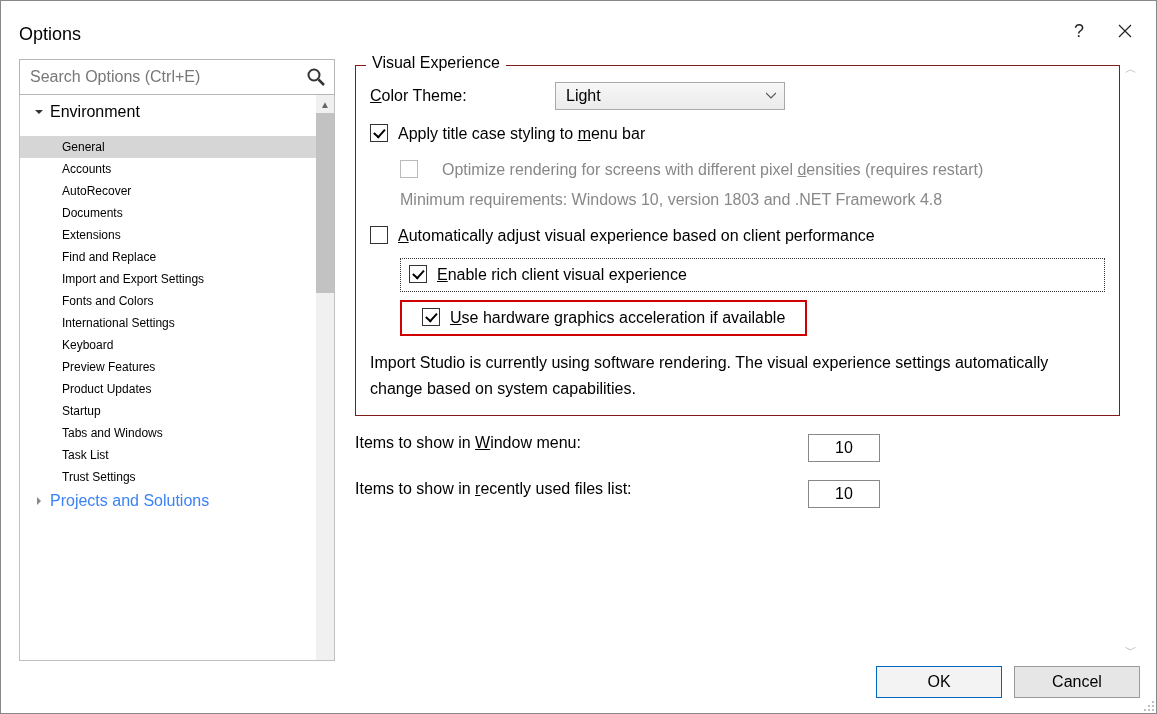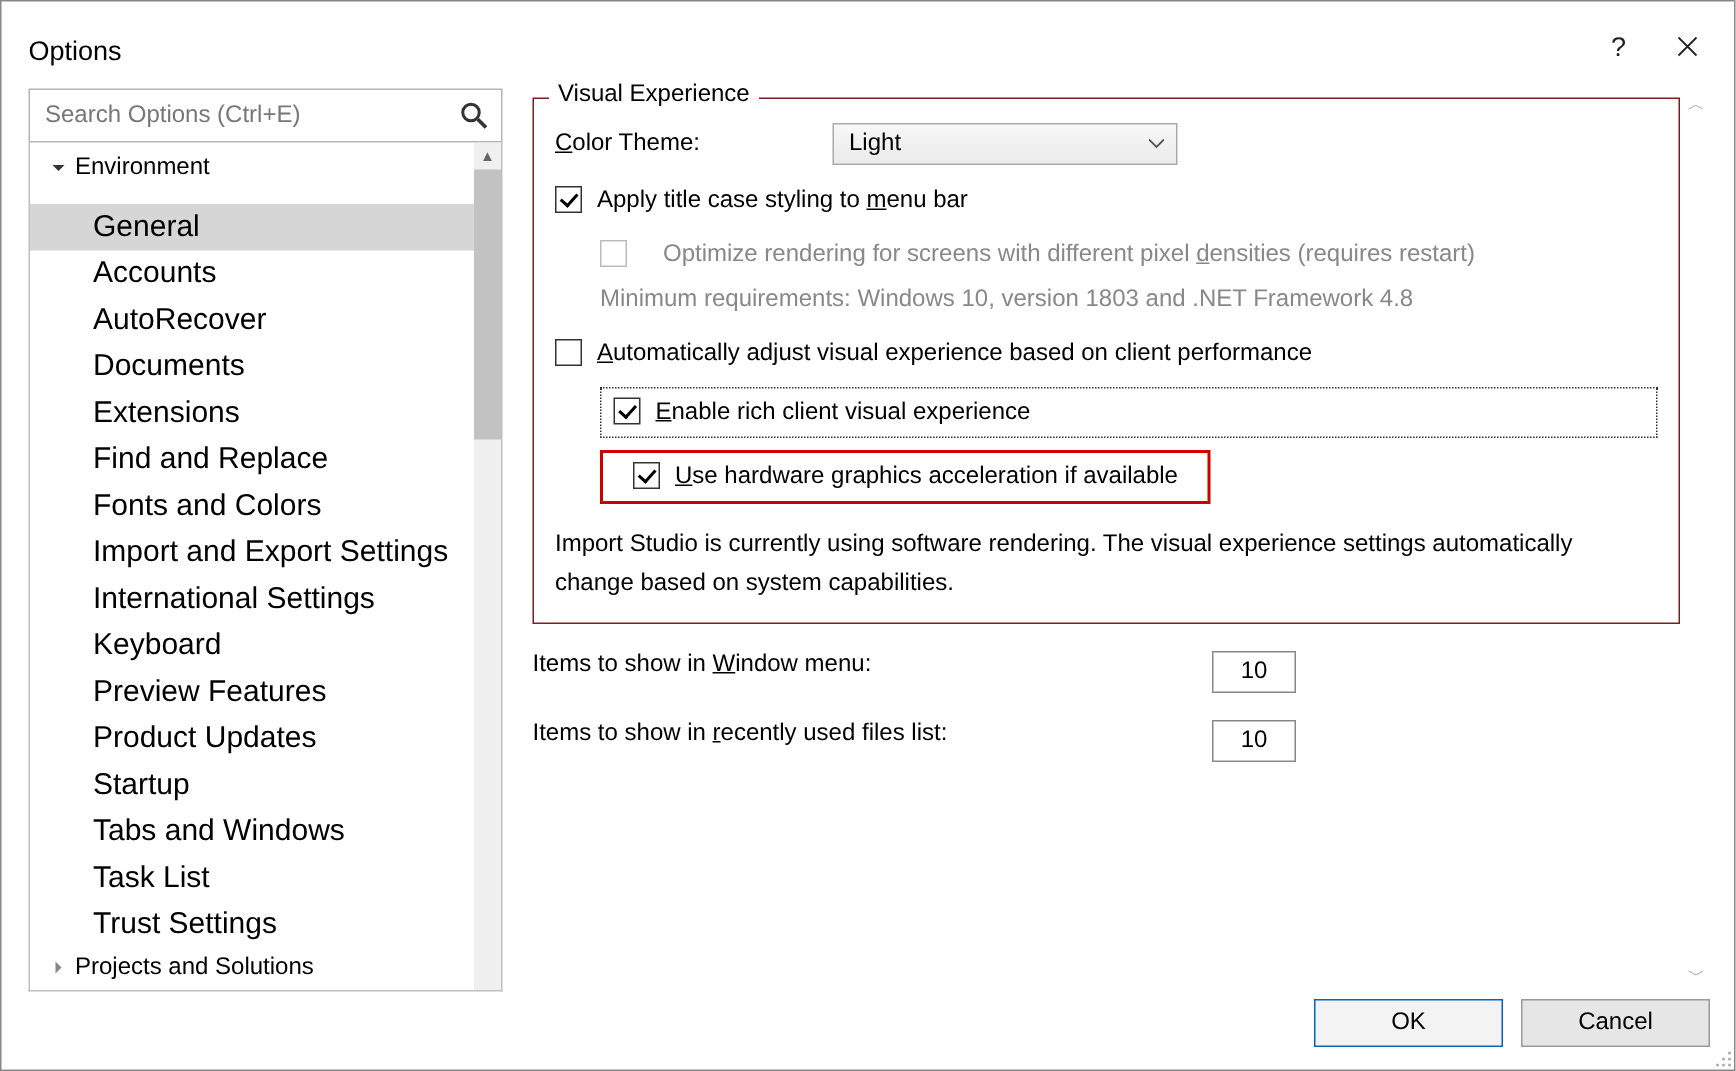--- a/index.html
+++ b/index.html
@@ -83,29 +83,29 @@
     align-items: center;
     padding: 2px 0 15px 12px;
     font-size: 16px;
   }
   .tree .group .arrow {
     width: 14px; height: 14px;
     margin-right: 4px;
   }
   .tree .item {
     padding: 4px 0 4px 42px;
-    font-size: 20px;
+    font-size: 12px;
   }
   .tree .item.sel {
     background: #d6d6d6;
   }
   .tree .group-trunc {
     padding: 4px 0 4px 12px;
     font-size: 16px;
-    color: #000000;
+    color: #3b82f6;
     display: flex;
     align-items: center;
   }
   .tree .group-trunc .arrow-r {
     width: 14px; height: 14px; margin-right: 4px;
   }
   .treescroll {
     position: absolute;
     right: 0; top: 0; bottom: 0;
     width: 18px;
@@ -204,21 +204,21 @@
     line-height: 1.6;
   }
   .settingrow {
     display: flex;
     align-items: flex-start;
     margin-top: 18px;
     gap: 23px;
   }
   .settingrow .lbl { font-size: 16px; flex: none; width: 430px; }
   .settingrow input {
-    width: 56px;
+    width: 72px;
     height: 28px;
     border: 1px solid #888;
     text-align: center;
     font-size: 16px;
   }
   .footer {
     height: 52px;
     display: flex;
     align-items: center;
     justify-content: flex-end;
@@ -273,22 +273,22 @@
             </svg>
           <span>Environment</span>
         </div>
         <div id="tree-items">
             <div class="item sel">General</div>
             <div class="item">Accounts</div>
             <div class="item">AutoRecover</div>
             <div class="item">Documents</div>
             <div class="item">Extensions</div>
             <div class="item">Find and Replace</div>
+            <div class="item">Import and Export Settings</div>
             <div class="item">Fonts and Colors</div>
-            <div class="item">Import and Export Settings</div>
             <div class="item">International Settings</div>
             <div class="item">Keyboard</div>
             <div class="item">Preview Features</div>
             <div class="item">Product Updates</div>
             <div class="item">Startup</div>
             <div class="item">Tabs and Windows</div>
             <div class="item">Task List</div>
             <div class="item">Trust Settings</div>
           </div>
         <div class="group-trunc">

